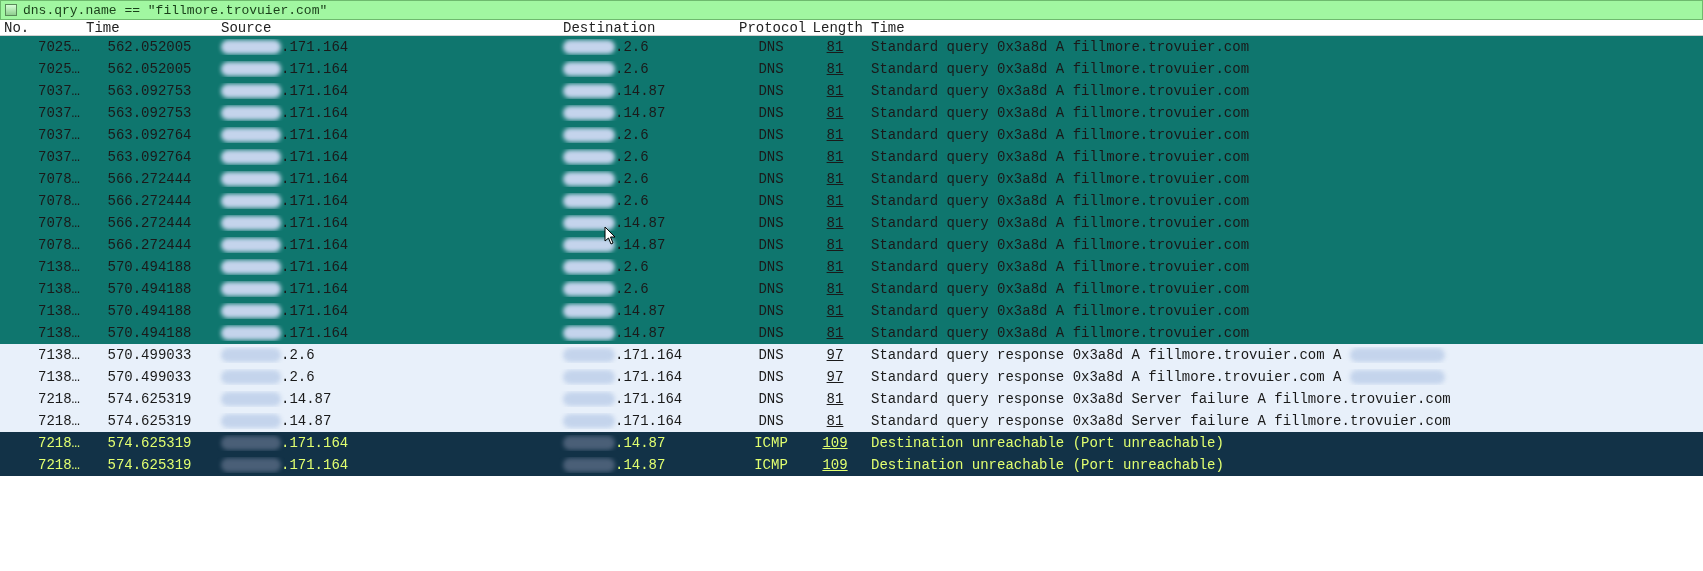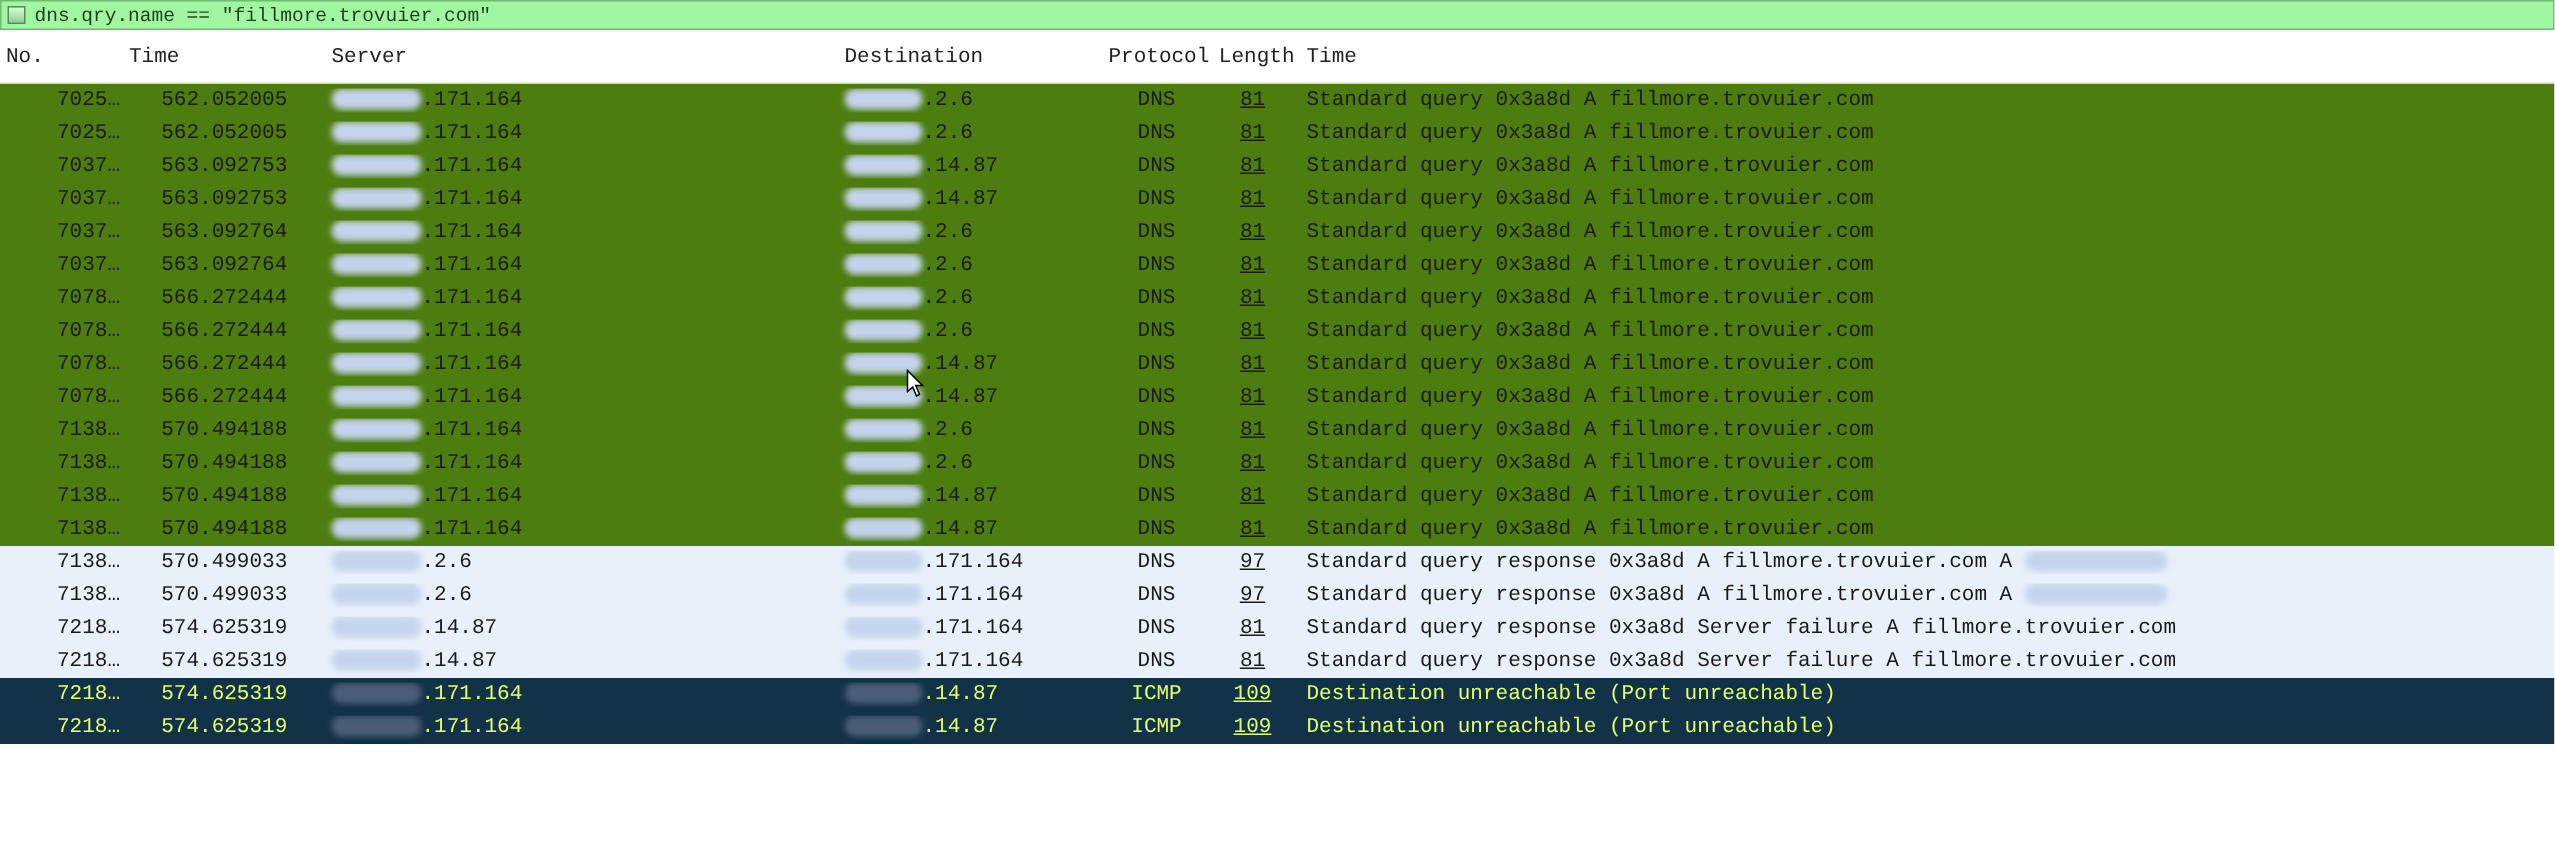--- a/index.html
+++ b/index.html
@@ -25,21 +25,21 @@
     border: 1px solid #5a8a5a;
     margin-right: 6px;
     display: inline-block;
     background: linear-gradient(to bottom, #d6ffd6, #8ecf8e);
   }
   .header-row {
     display: grid;
     grid-template-columns: 82px 135px 328px 190px 72px 60px 1fr;
     background: #ffffff;
     border-bottom: 1px solid #d0d0d0;
-    height: 36px;
+    height: 16px;
     align-items: center;
     font-size: 14px;
     color: #222;
   }
   .header-row > div { padding: 0 4px; white-space: nowrap; }
   .col-no     { text-align: left; padding-left: 2px; }
   .col-time   { text-align: left; }
   .col-src    { text-align: left; }
   .col-dst    { text-align: left; margin-left: 14px; }
   .col-proto  { text-align: center; }
@@ -50,21 +50,21 @@
     grid-template-columns: 82px 135px 328px 190px 72px 60px 1fr;
     height: 22px;
     align-items: center;
     font-size: 14px;
     position: relative;
   }
   .packet-row > div { padding: 0 4px; white-space: nowrap; overflow: hidden; }
   .packet-row .col-no  { text-align: right; padding-right: 2px;}
   .packet-row .col-time{ text-align: center; }
   .packet-row .col-len { text-align: center; padding-right: 8px; text-decoration: underline;}
-  .row-dns    { background: #4d7c0f; color: #1a1a1a; }
+  .row-dns    { background: #0f766e; color: #1a1a1a; }
   .row-resp   { background: #e8f0fa; color: #1a1a1a; }
   .row-icmp   { background: #123247; color: #e2ff70; }
   .blur {
     display: inline-block;
     background: #c4d4ec;
     border-radius: 8px;
     filter: blur(2px);
     height: 14px;
     vertical-align: middle;
   }
@@ -90,21 +90,21 @@
 <body>
 
 <div class="filter-bar">
   <span class="bookmark-icon"></span>
   <span>dns.qry.name == "fillmore.trovuier.com"</span>
 </div>
 
 <div class="header-row">
   <div class="col-no">No.</div>
   <div class="col-time">Time</div>
-  <div class="col-src">Server</div>
+  <div class="col-src">Source</div>
   <div class="col-dst">Destination</div>
   <div class="col-proto">Protocol</div>
   <div class="col-len">Length</div>
   <div class="col-info">Time</div>
 </div>
 
 <div class="packet-list" id="plist">
   <div class="highlight-frame" id="hf" style="left: 1088px; top: 0px; width: 211px; height: 310px;"></div>
   <div class="cursor" id="cur" style="left: 604px; top: 190px;">
     <svg viewBox="0 0 14 20">

